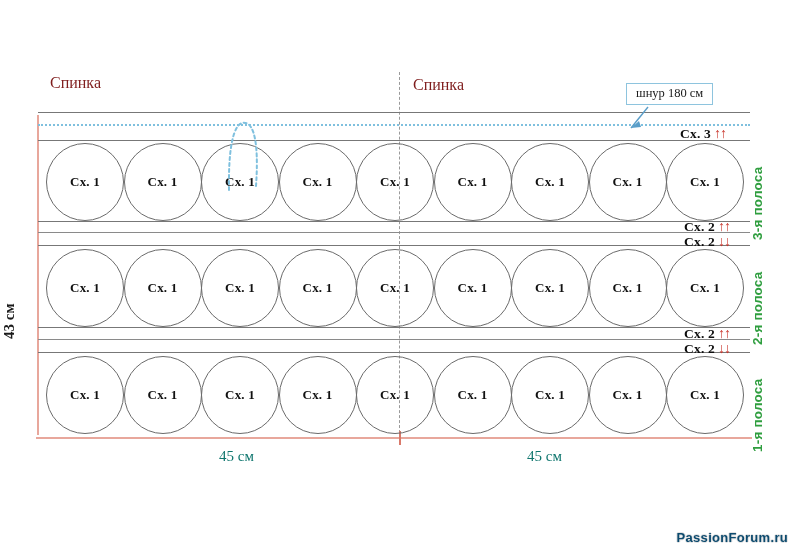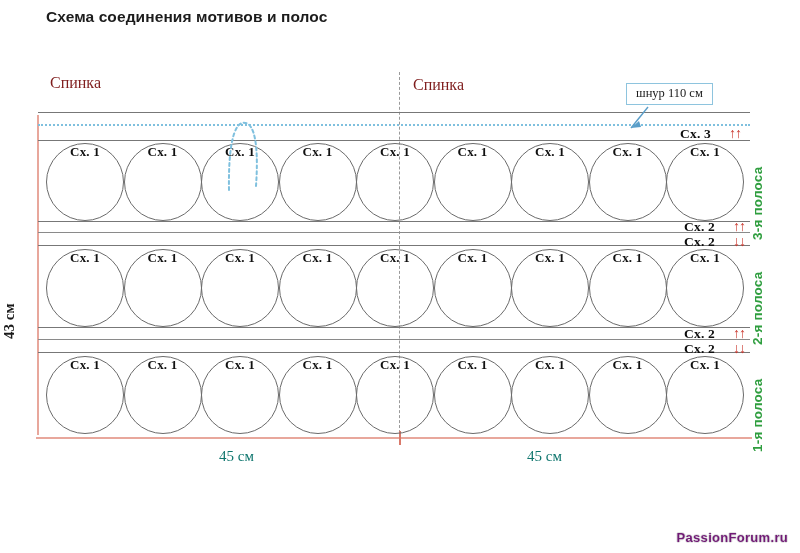--- a/index.html
+++ b/index.html
@@ -104,21 +104,21 @@
     align-items: center;
     justify-content: flex-start;
   }
   .motif {
     width: 78px;
     height: 78px;
     border: 1.4px solid #6b6b6b;
     border-radius: 50%;
     box-sizing: border-box;
     display: flex;
-    align-items: flex-start;
+    align-items: center;
     justify-content: center;
     background: transparent;
     margin-right: -0.5px;
     flex: 0 0 auto;
   }
   .motif-label {
     font-family: "Liberation Serif", "DejaVu Serif", serif;
     font-size: 13px;
     font-weight: 700;
     color: #111111;
@@ -128,21 +128,21 @@
 
   
   .scheme-note {
     font-family: "Liberation Serif", "DejaVu Serif", serif;
     font-size: 13.5px;
     font-weight: 700;
     color: #0e0e0e;
     white-space: nowrap;
     display: flex;
     align-items: center;
-    gap: 17px;
+    gap: 2px;
     letter-spacing: .2px;
   }
   .arrows {
     color: #c9342a;
     font-size: 14px;
     font-weight: 700;
     letter-spacing: -1px;
     line-height: 1;
     margin-left: 1px;
   }
@@ -200,34 +200,33 @@
     pointer-events: none;
   }
 
   
   #watermark {
     right: 12px;
     bottom: 8px;
     font-family: "Liberation Sans", "DejaVu Sans", sans-serif;
     font-size: 13px;
     font-weight: 700;
-    color: #701a75;
+    color: #0c4a6e;
     text-shadow:
        1px 0 0 #e3e3e3, -1px 0 0 #e3e3e3,
        0 1px 0 #e3e3e3, 0 -1px 0 #e3e3e3;
     letter-spacing: .3px;
     white-space: nowrap;
   }
 </style>
 </head>
 <body>
 
 <div id="canvas">
 
-  <div class="abs" id="page-title">Схема соединения мотивов и полос</div>
 
   <div class="abs section-label" id="label-back">Спинка</div>
   <div class="abs section-label" id="label-front">Спинка</div>
 
   <div class="abs center-dash"></div>
 
   <div class="abs salmon-v"></div>
   <div class="abs salmon-h"></div>
   <div class="abs center-tick"></div>
 
@@ -358,21 +357,21 @@
 
   <div class="abs strip-label" style="left:765px; top:225px;">3-я полоса</div>
   <div class="abs strip-label" style="left:765px; top:330px;">2-я полоса</div>
   <div class="abs strip-label" style="left:765px; top:437px;">1-я полоса</div>
 
   <div class="abs measure-v" style="left:18px; top:322px;">43 см</div>
   <div class="abs measure-h" style="left:219px; top:448px;">45 см</div>
   <div class="abs measure-h" style="left:527px; top:448px;">45 см</div>
 
   <div class="abs" id="cord-callout">
-    <span>шнур 110 см</span>
+    <span>шнур 180 см</span>
   </div>
 
   <svg class="abs" id="overlay" viewBox="0 0 800 553">
 
     <path d="M 229 190 C 228 132, 238 118, 248 124 C 257 130, 258 158, 256 186" fill="none" stroke="#7fc0de" stroke-width="2" stroke-dasharray="3 3" stroke-linecap="round"></path>
 
     <path d="M 648 107 L 631 128" fill="none" stroke="#5a9ec9" stroke-width="1.4"></path>
     <path d="M 631 128 L 639 121 L 641 127 Z" fill="#5a9ec9"></path>
   </svg>
 

